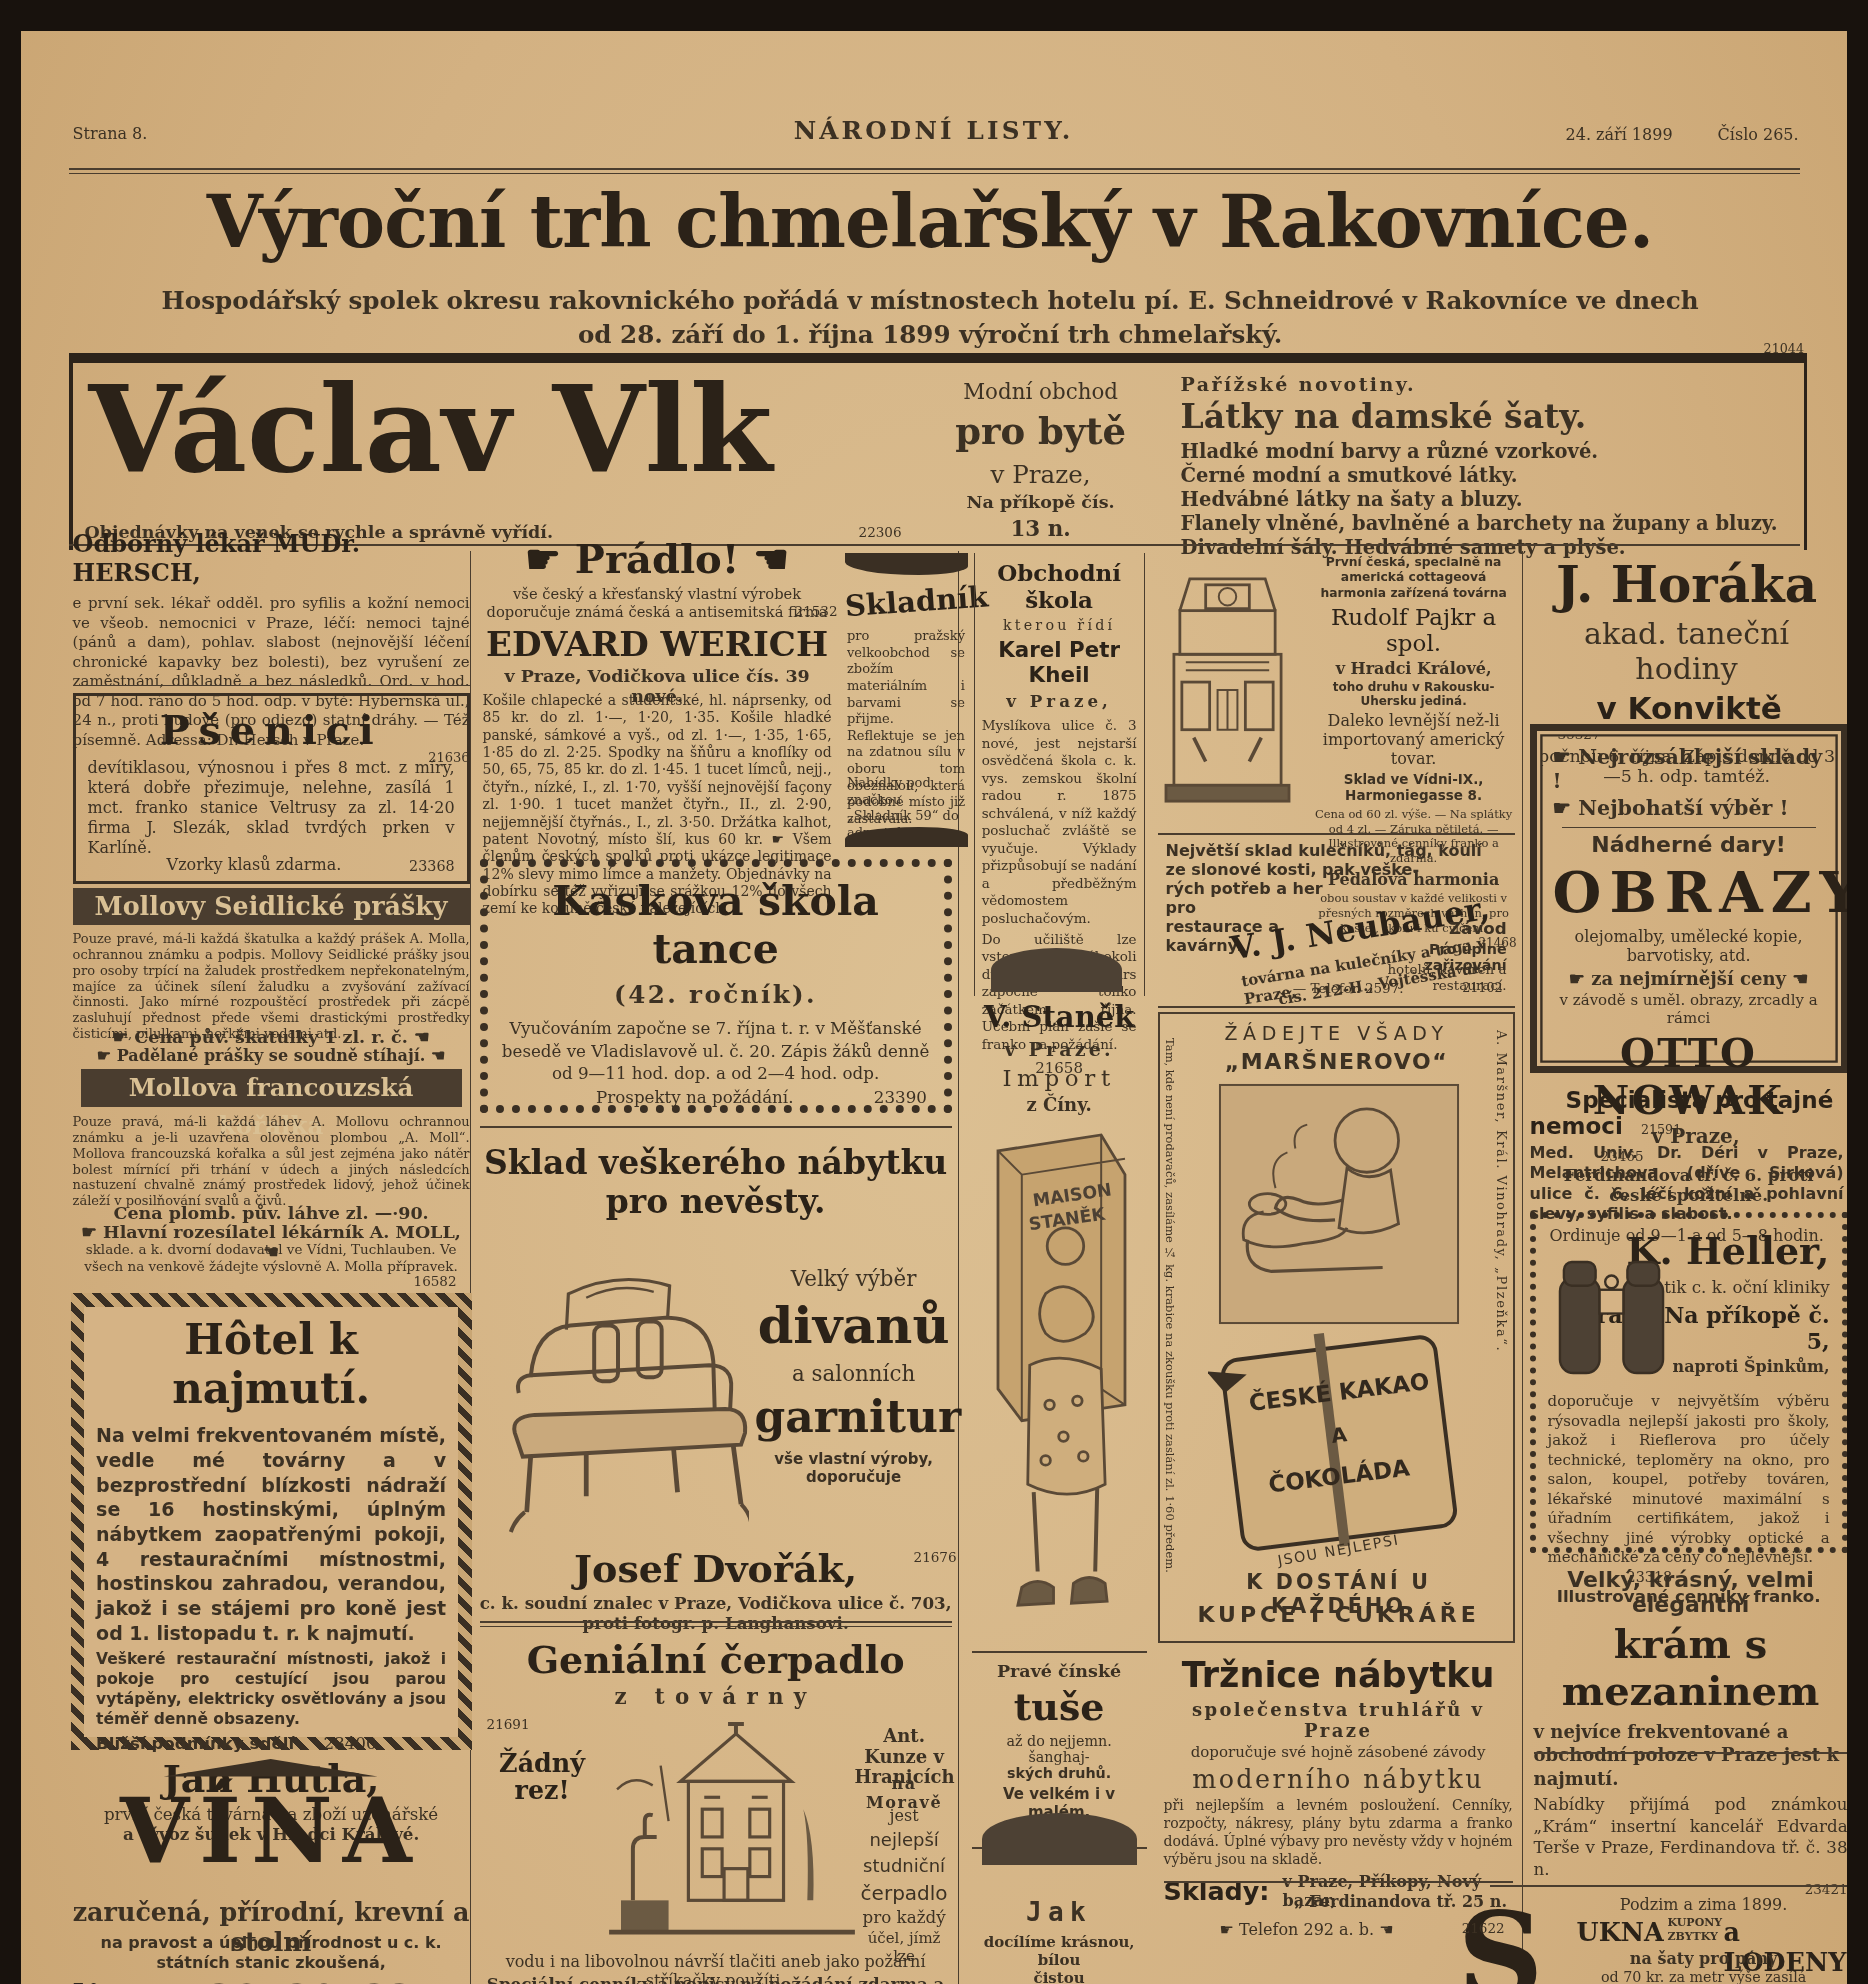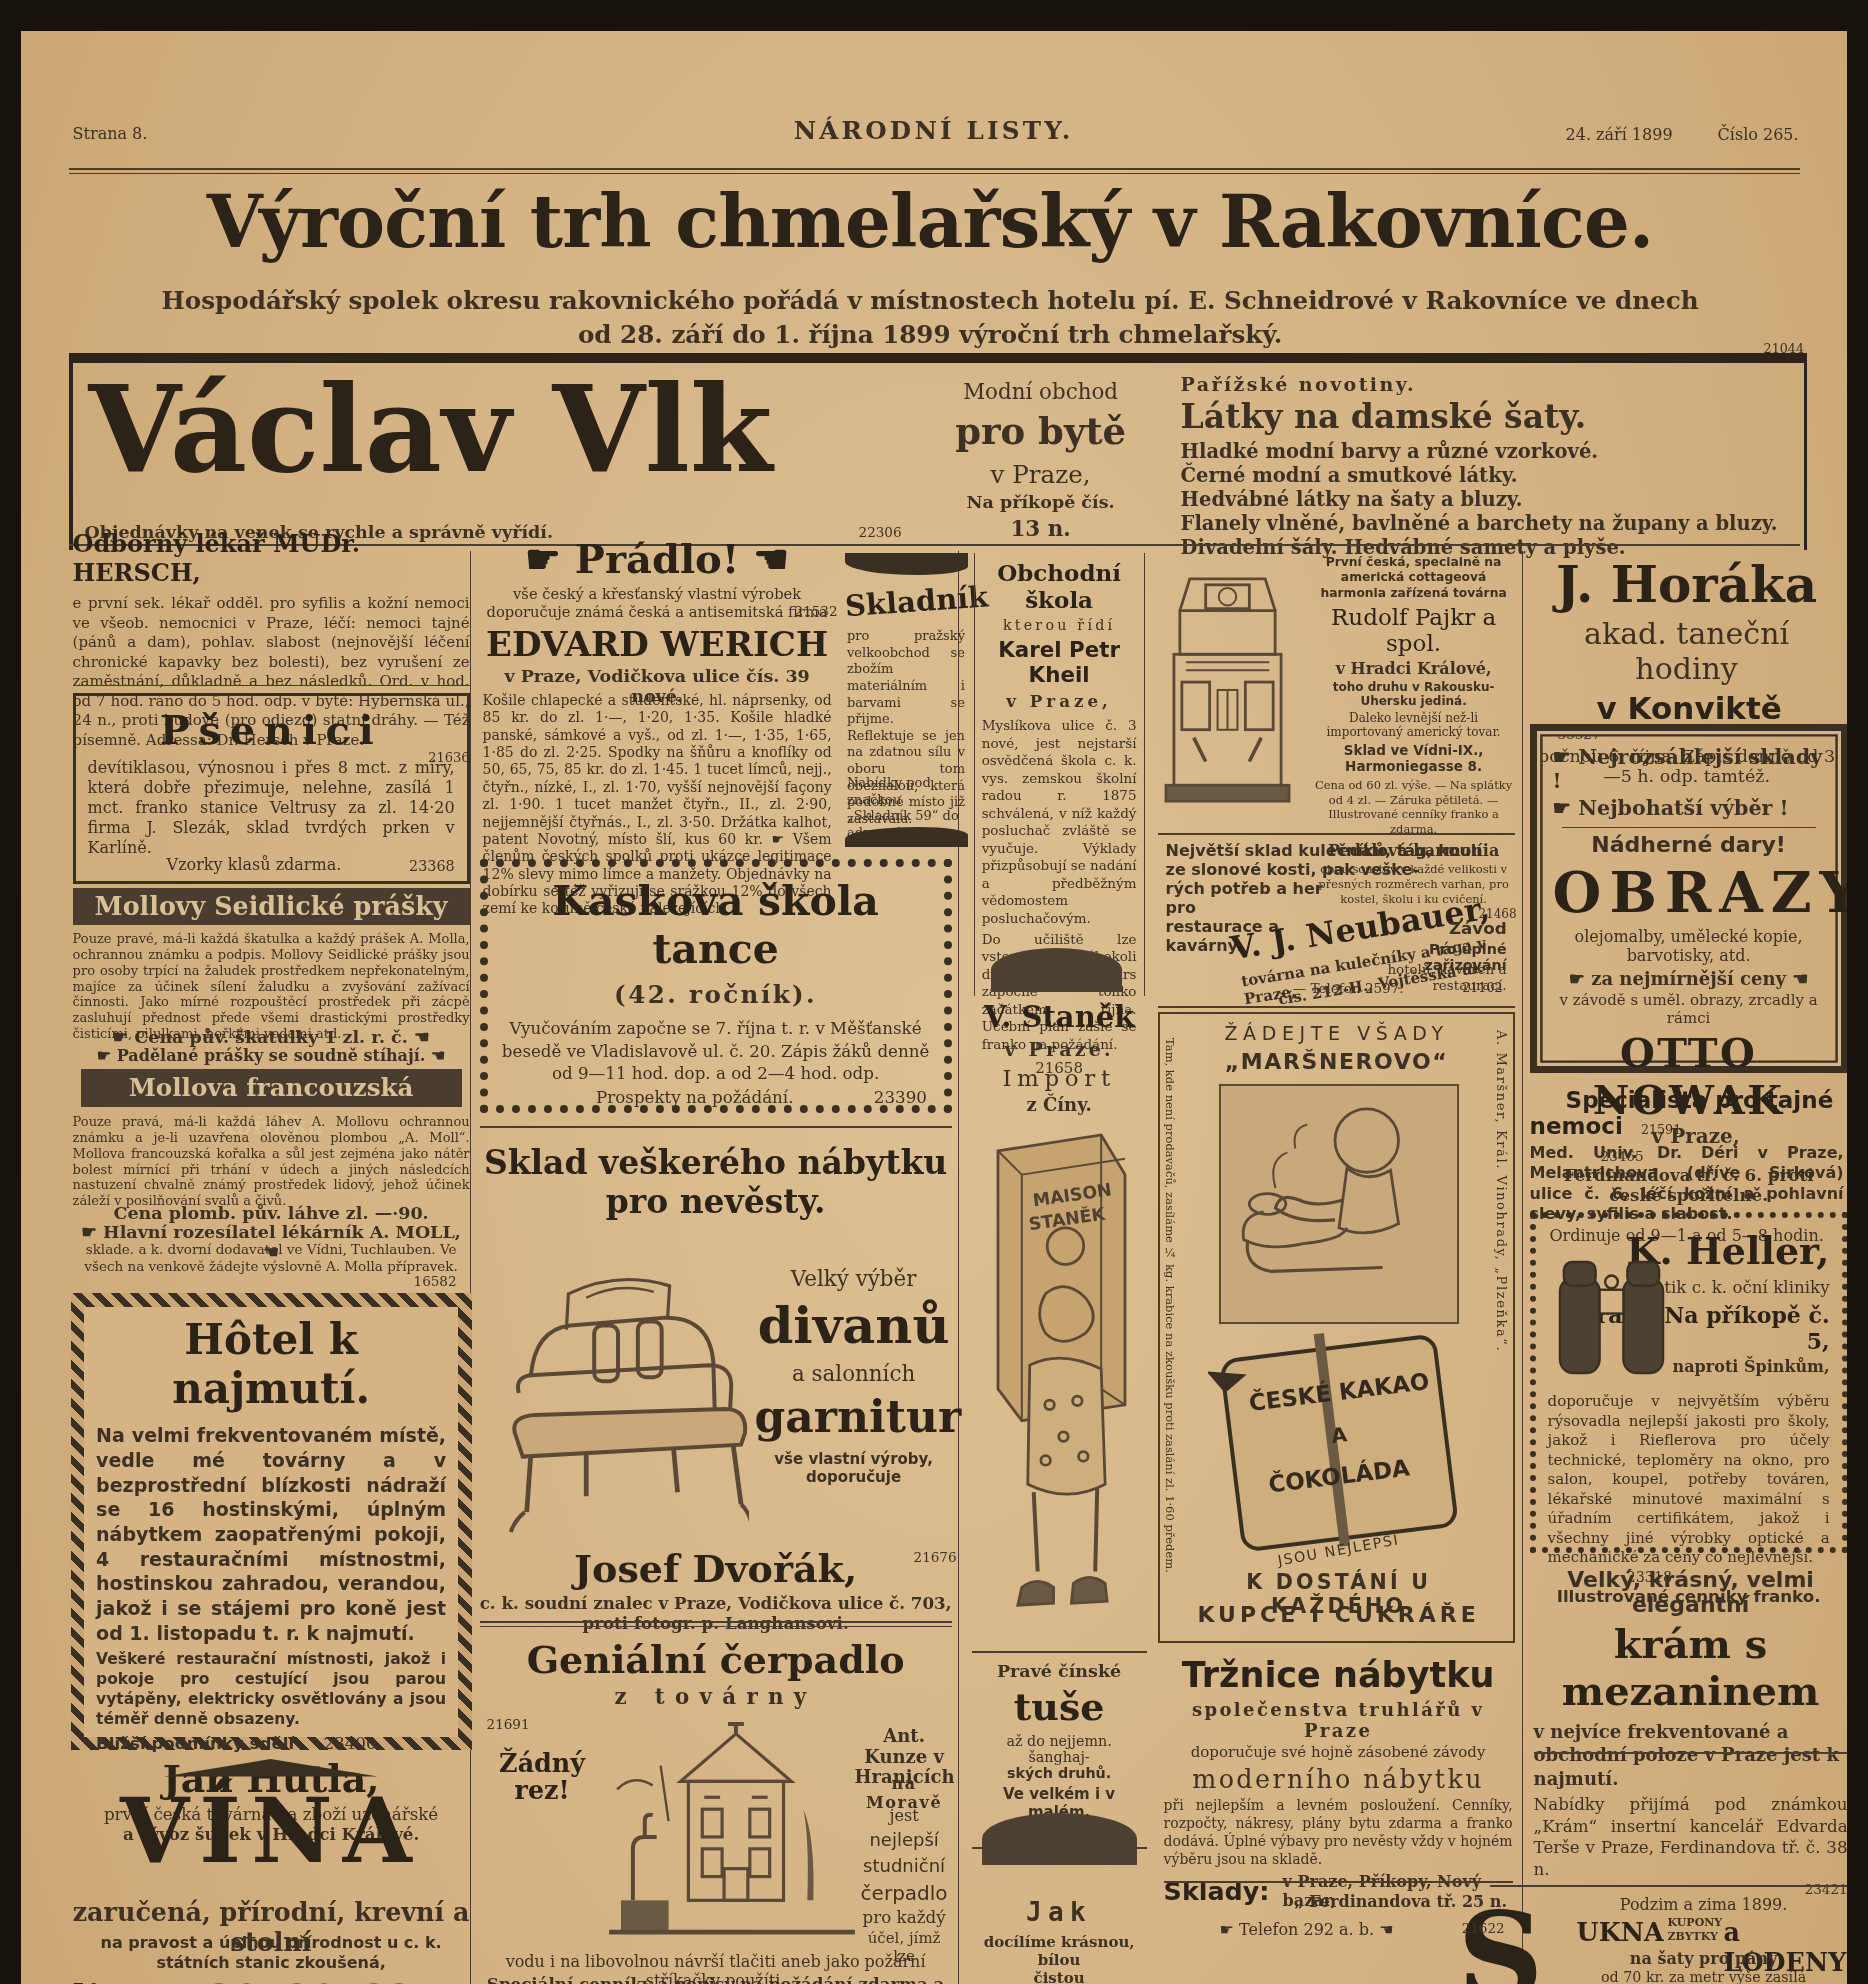--- a/index.html
+++ b/index.html
@@ -222,21 +222,21 @@
       <path d="M90 440 L120 500 M260 440 L230 500" stroke-width="9"></path>
       <circle cx="175" cy="85" r="22" stroke-width="5"></circle>
     </g>
   </svg>
 
   <div class="abs" style="left:1290px;top:524px;width:206px;">
     <div class="c b sans" style="font-size:12.3px;line-height:1.25;">První česká, specialně na americká cottageová harmonia zařízená továrna</div>
     <div class="c dark" style="margin-top:3.2px;font-size:23px;">Rudolf Pajkr a spol.</div>
     <div class="c b" style="margin-top:2.4px;font-size:16px;">v Hradci Králové,</div>
     <div class="c b sans" style="margin-top:2.4px;font-size:12px;">toho druhu v Rakousku-Uhersku jediná.</div>
-    <div class="c" style="margin-top:3.2px;font-size:12px;">Daleko levnější než-li importovaný americký tovar.</div>
+    <div class="c" style="margin-top:3.2px;font-size:16px;">Daleko levnější než-li importovaný americký tovar.</div>
     <div class="c b sans" style="margin-top:3.2px;font-size:13.5px;">Sklad ve Vídni-IX., Harmoniegasse 8.</div>
     <div class="c" style="margin-top:3.2px;font-size:11.5px;line-height:1.3;">Cena od 60 zl. výše. — Na splátky od 4 zl. — Záruka pětiletá. — Illustrované cenníky franko a zdarma.</div>
     <div class="c b" style="margin-top:3.2px;font-size:16px;">Pedálová harmonia</div>
     <div class="c" style="margin-top:2.4px;font-size:11.5px;line-height:1.3;">obou soustav v každé velikosti v přesných rozměrech varhan, pro kostel, školu i ku cvičení.</div>
     <div class="r" style="font-size:12px;">21468</div>
   </div>
 
   <div class="abs" style="left:1509px;top:524px;width:314px;">
     <div class="c b dark" style="font-size:50px;">J. Horáka</div>
     <div class="c" style="margin-top:2.4px;font-size:30px;">akad. taneční hodiny</div>

